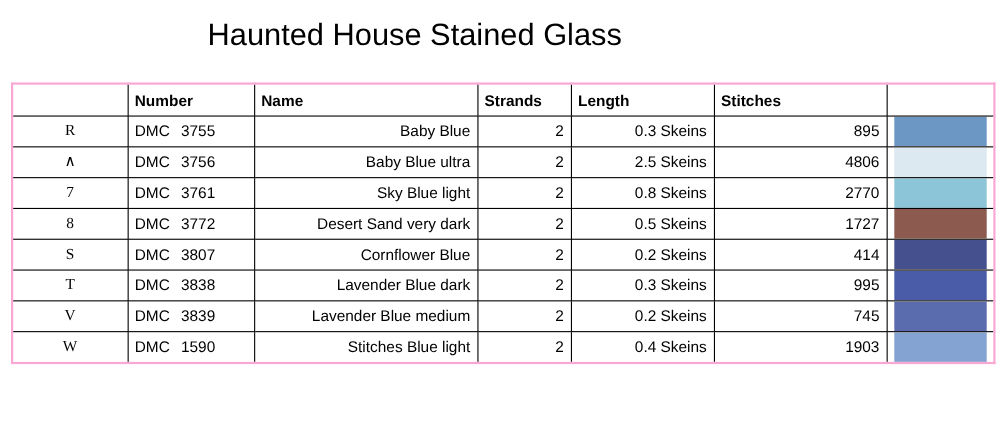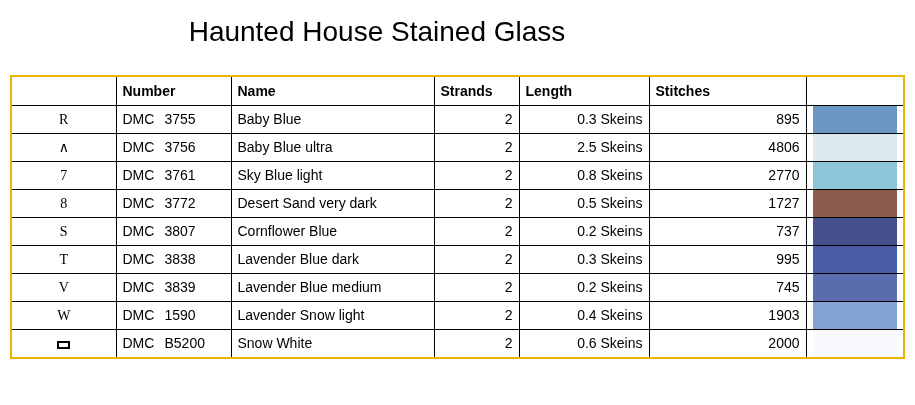--- a/index.html
+++ b/index.html
@@ -35,21 +35,21 @@
     position: absolute;
     left: 10px;
     top: 75px;
     width: 893px;
   }
 
   table.floss-table {
     border-collapse: collapse;
     table-layout: fixed;
     width: 893px;
-    border: 2px solid #eab308;
+    border: 2px solid #f9a8d4;
   }
 
   table.floss-table td,
   table.floss-table th {
     border: 1.5px solid #000000;
     padding: 0 6px;
     font-size: 14px;
     font-weight: 400;
     height: 27px;
     line-height: 27px;
@@ -96,21 +96,21 @@
     margin-left: 22px;
   }
   td.number-cell .brand {
     display: inline-block;
     min-width: 42px;
   }
   td.number-cell .code {
     display: inline-block;
   }
 
-  td.name-cell    { text-align: left; padding-left: 8px; }
+  td.name-cell    { text-align: right; padding-left: 8px; }
   td.num-right    { text-align: right; padding-right: 4px; }
 
   td.swatch-cell  { padding: 0; }
   .swatch-fill {
     display: block;
     width: 100%;
     height: 100%;
     min-height: 25px;
   }
 
@@ -187,21 +187,21 @@
           <td class="swatch-cell">
             <span class="swatch-fill" style="background-color: rgb(141, 90, 79);"></span>
           </td>
         </tr>
         <tr>
           <td class="sym-cell">S</td>
           <td class="number-cell"><span class="brand">DMC</span><span class="code">3807</span></td>
           <td class="name-cell">Cornflower Blue</td>
           <td class="num-right">2</td>
           <td class="num-right">0.2 Skeins</td>
-          <td class="num-right">737</td>
+          <td class="num-right">414</td>
           <td class="swatch-cell">
             <span class="swatch-fill" style="background-color: rgb(69, 81, 142);"></span>
           </td>
         </tr>
         <tr>
           <td class="sym-cell">T</td>
           <td class="number-cell"><span class="brand">DMC</span><span class="code">3838</span></td>
           <td class="name-cell">Lavender Blue dark</td>
           <td class="num-right">2</td>
           <td class="num-right">0.3 Skeins</td>
@@ -217,34 +217,23 @@
           <td class="num-right">2</td>
           <td class="num-right">0.2 Skeins</td>
           <td class="num-right">745</td>
           <td class="swatch-cell">
             <span class="swatch-fill" style="background-color: rgb(90, 108, 173);"></span>
           </td>
         </tr>
         <tr>
           <td class="sym-cell">W</td>
           <td class="number-cell"><span class="brand">DMC</span><span class="code">1590</span></td>
-          <td class="name-cell">Lavender Snow light</td>
+          <td class="name-cell">Stitches Blue light</td>
           <td class="num-right">2</td>
           <td class="num-right">0.4 Skeins</td>
           <td class="num-right">1903</td>
           <td class="swatch-cell">
             <span class="swatch-fill" style="background-color: rgb(132, 163, 210);"></span>
-          </td>
-        </tr>
-        <tr>
-          <td class="sym-cell"><span class="glyph-box"></span></td>
-          <td class="number-cell"><span class="brand">DMC</span><span class="code">B5200</span></td>
-          <td class="name-cell">Snow White</td>
-          <td class="num-right">2</td>
-          <td class="num-right">0.6 Skeins</td>
-          <td class="num-right">2000</td>
-          <td class="swatch-cell">
-            <span class="swatch-fill" style="background-color: rgb(250, 249, 253);"></span>
           </td>
         </tr>
       </tbody>
   </table>
 </div>
 
 </body></html>

